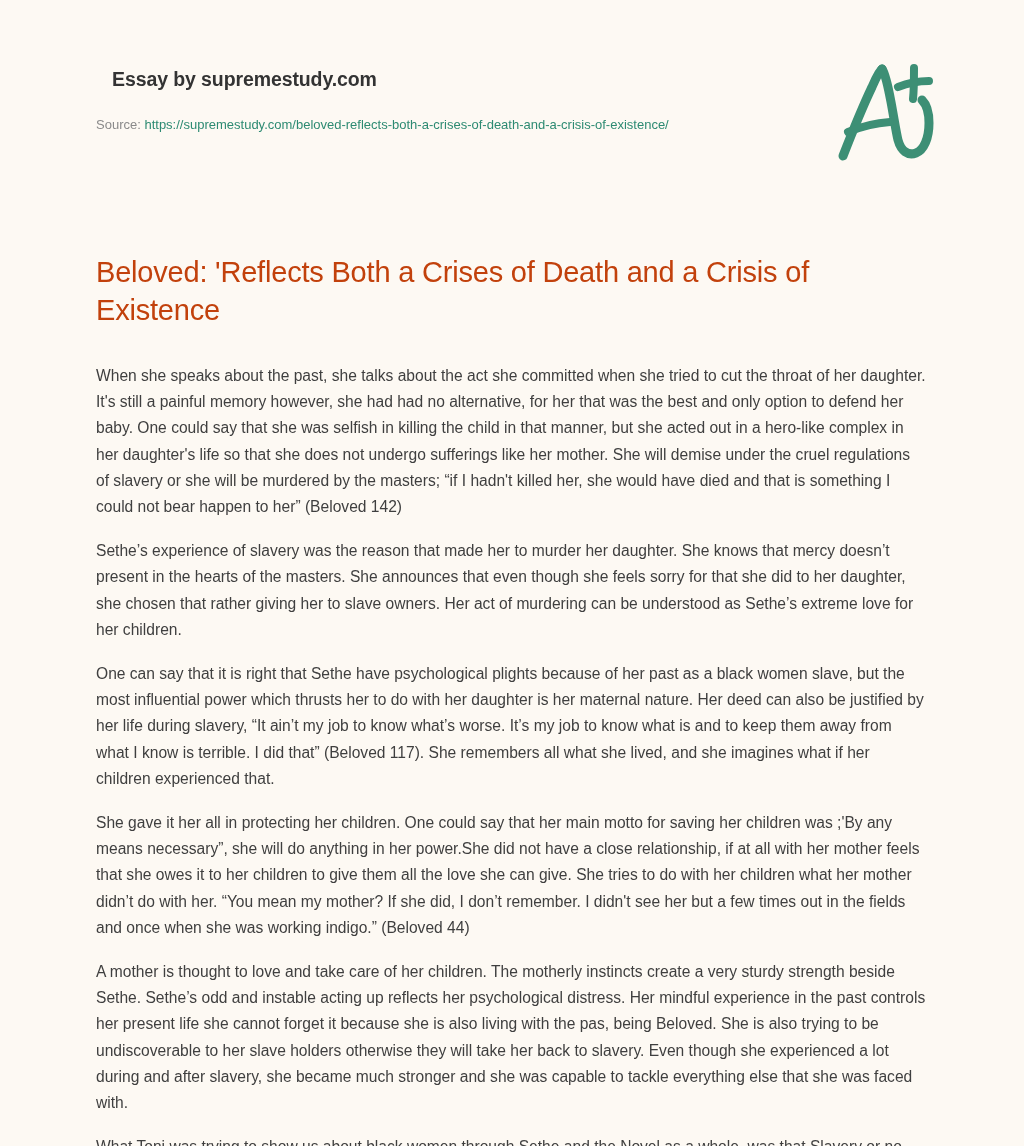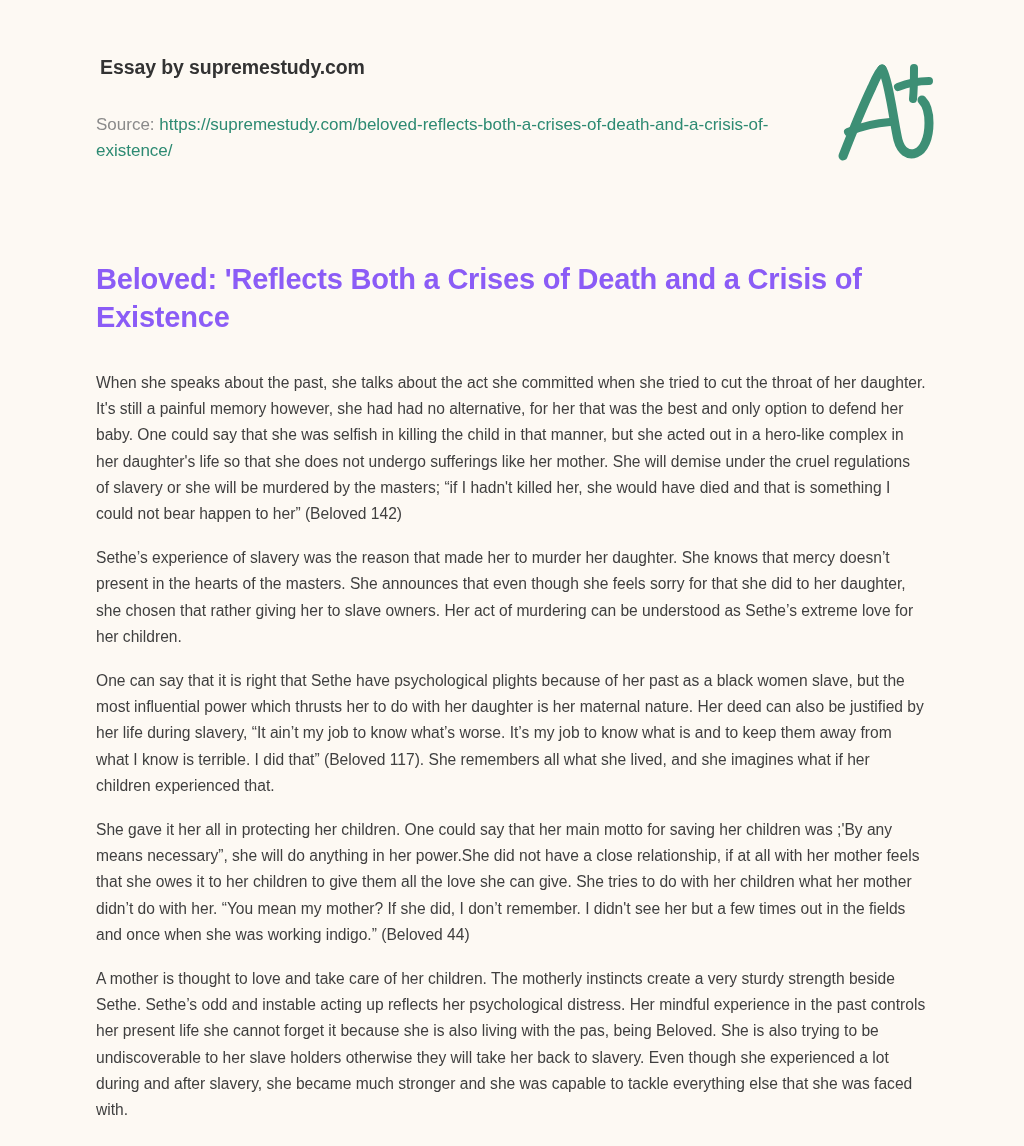--- a/index.html
+++ b/index.html
@@ -29,26 +29,26 @@
     top: 50px;
     width: 832px;
   }
 
   .site-title {
     font-size: 19.5px;
     font-weight: bold;
     color: #333333;
     letter-spacing: -0.1px;
     line-height: 26px;
-    margin: 4px;
+    margin: 16px;
   }
 
   .source-line {
-    margin-top: 32px;
-    font-size: 17px;
+    margin-top: 20px;
+    font-size: 13px;
     line-height: 26px;
     color: #8a8a8a;
     max-width: 680px;
     word-break: break-word;
   }
 
   .source-label {
     color: #8a8a8a;
   }
 
@@ -75,24 +75,24 @@
   
   .article {
     position: absolute;
     left: 96px;
     top: 252px;
     width: 838px;
   }
 
   .article-title {
     font-size: 29px;
-    font-weight: bold;
+    font-weight: normal;
     line-height: 38px;
-    color: #8b5cf6;
-    margin: 8px 0 34px 0;
+    color: #c2410c;
+    margin: 1px 0 34px 0;
     letter-spacing: -0.2px;
     max-width: 800px;
   }
 
   .body-text p {
     font-size: 15.6px;
     line-height: 26.2px;
     color: #3f3f3f;
     margin: 0 8px 18px 0;
     max-width: 838px;

